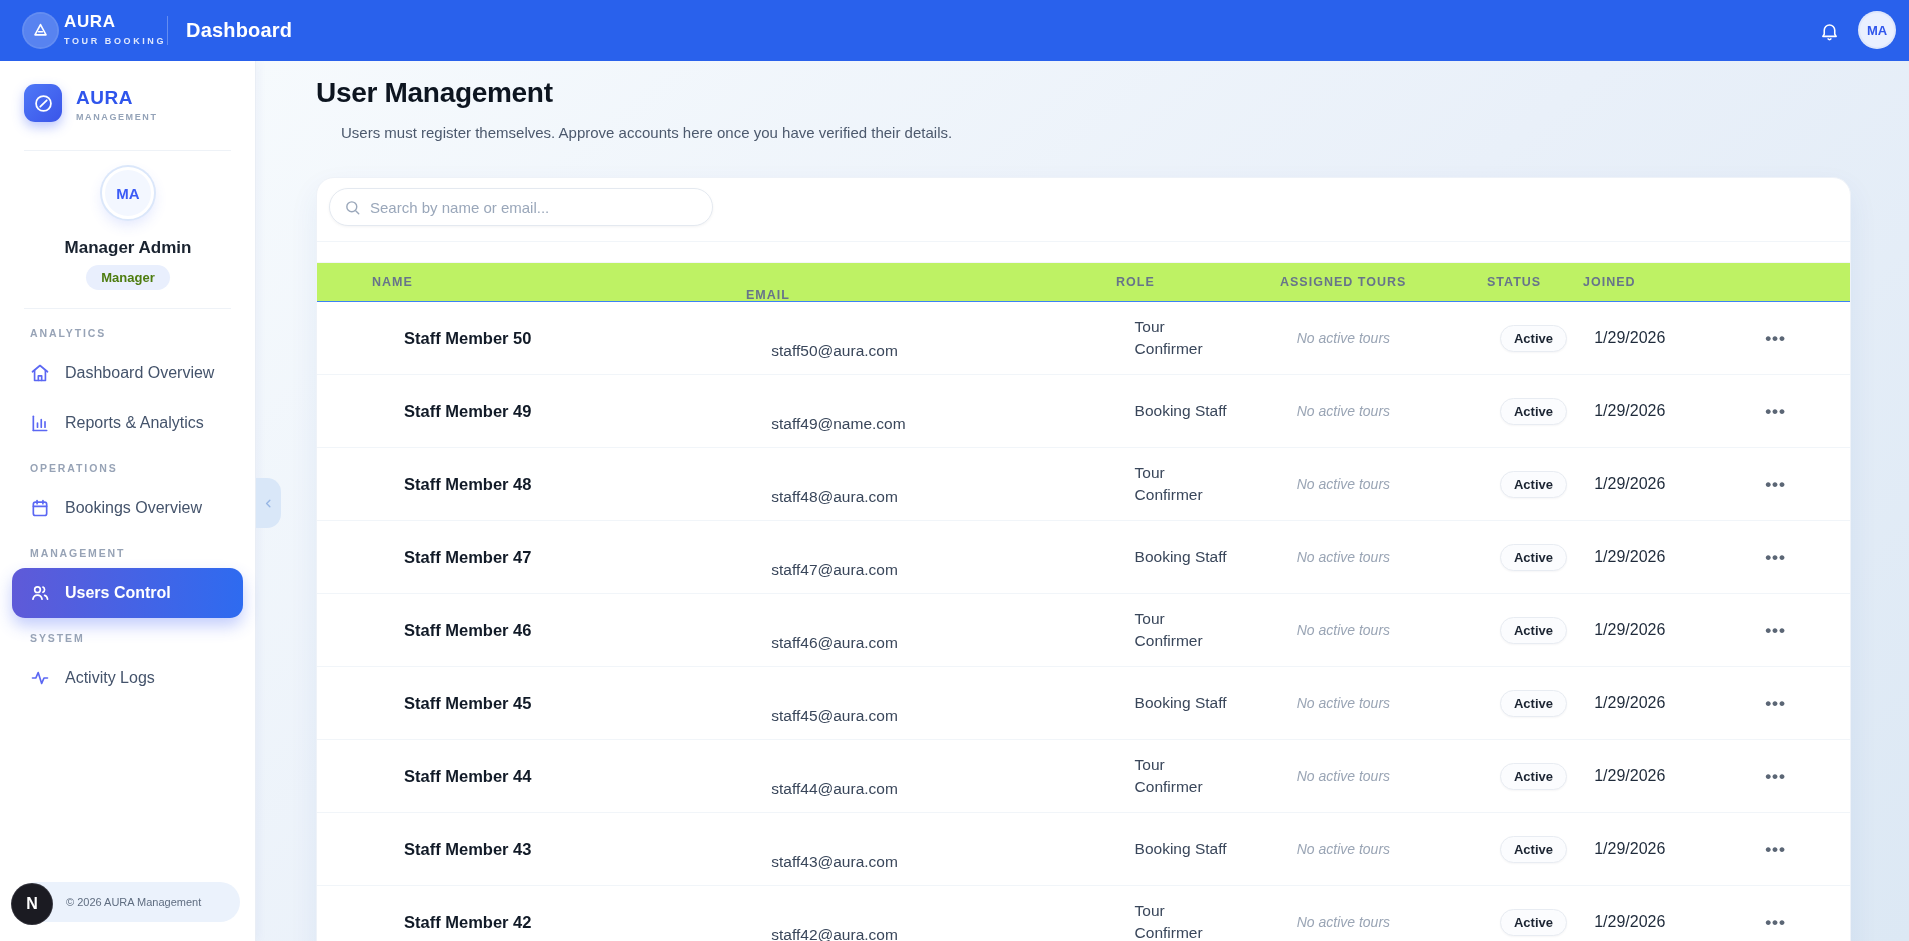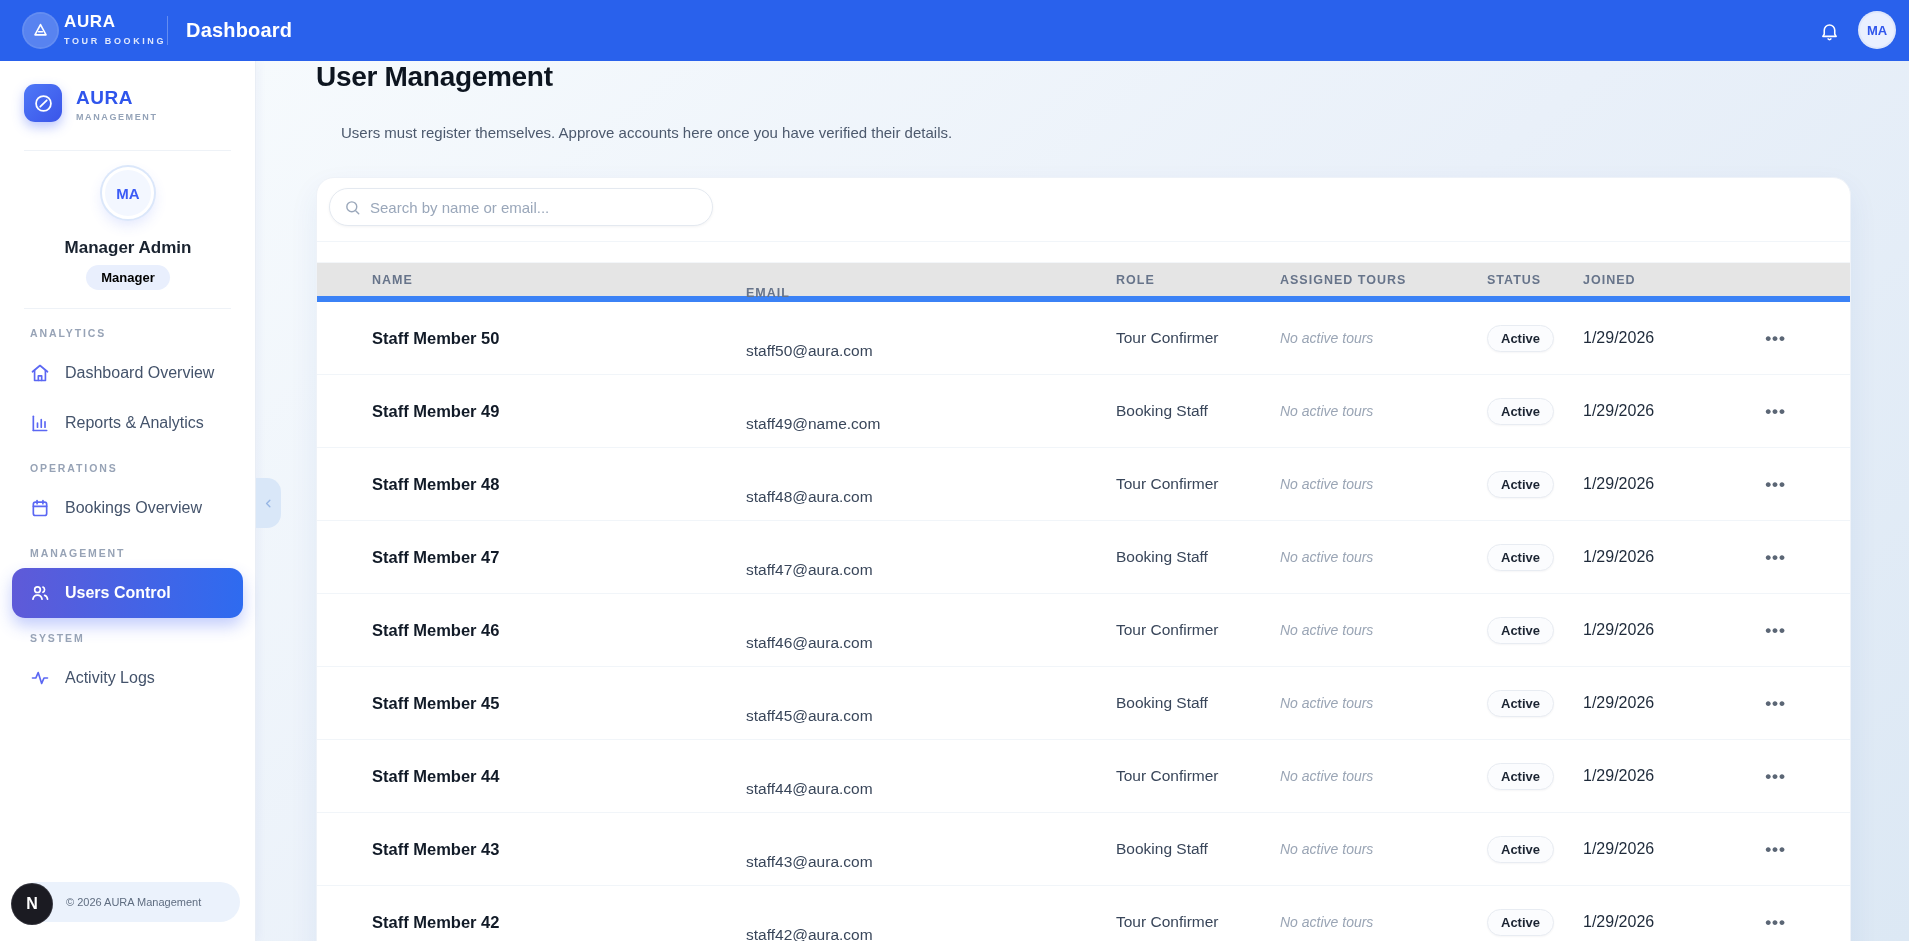--- a/index.html
+++ b/index.html
@@ -45,21 +45,21 @@
   .sb-div1 { top:89px; } .sb-div2 { top:247px; }
   .sb-avatar { position:absolute; left:102px; top:106px; width:52px; height:52px;
     border-radius:50%; background:#f3f7ff; border:3px solid #fff;
     box-shadow:0 0 0 2px #dbe7fa, 0 6px 14px rgba(59,92,246,.15);
     color:#3b5bf6; font-size:15px; font-weight:800;
     display:flex; align-items:center; justify-content:center; }
   .sb-name { position:absolute; top:177px; left:0; width:256px; text-align:center;
     font-size:17px; font-weight:700; color:#19222f; }
   .sb-badge-wrap { position:absolute; top:204px; left:0; width:256px; text-align:center; }
   .sb-badge { display:inline-block; padding:5px 15px; border-radius:999px;
-    background:#e9effd; color:#000000; font-size:13px; font-weight:600; }
+    background:#e9effd; color:#4d7c0f; font-size:13px; font-weight:600; }
   .nav { position:absolute; top:252px; left:0; right:0; }
   .nav-section-label { padding:14px 30px 9px; font-size:10.5px; font-weight:700;
     letter-spacing:1.9px; color:#97a3b6; }
   .nav-item { height:50px; margin:0 12px; padding:0 18px; border-radius:13px;
     display:flex; align-items:center; gap:15px; cursor:pointer;
     font-size:16px; font-weight:500; color:#44536b; }
   .nav-item .ni-icon { width:20px; height:20px; color:#5b67f3; flex:0 0 auto;
     display:flex; align-items:center; justify-content:center; }
   .nav-item.active { background:linear-gradient(92deg,#5f5ad8 0%,#2e6bf0 100%);
     color:#fff; font-weight:600; box-shadow:0 8px 16px rgba(59,92,246,.30); }
@@ -74,41 +74,41 @@
 
   
   .collapse-handle { position:absolute; left:256px; top:478px; width:25px; height:50px;
     background:#d9e7f8; border-radius:0 14px 14px 0; z-index:35; cursor:pointer;
     display:flex; align-items:center; justify-content:center; color:#97b6e4; }
 
   
   .main { position:absolute; top:61px; left:256px; width:1653px; height:880px;
     background:linear-gradient(140deg,#f6fafd 0%,#e9f0f9 50%,#dce8f4 100%);
     overflow:hidden; }
-  .page-title { position:absolute; left:60px; top:0; font-size:28px;
+  .page-title { position:absolute; left:60px; top:16px; font-size:28px;
     font-weight:700; color:#0d1520; letter-spacing:-.3px; }
   .page-sub { position:absolute; left:61px; top:63px; font-size:15px; color:#4c596d;margin-left:24px; }
 
   .card { position:absolute; left:60px; top:116px; width:1535px; height:810px;
     background:#fff; border:1px solid #eef2f8; border-radius:18px;
     box-shadow:0 12px 30px rgba(30,64,175,.07); overflow:hidden; }
   .search-section { padding:10px 12px 15px; border-bottom:1px solid #f1f5f9; }
   .search-box { width:384px; height:38px; border:1px solid #e4e9f0; border-radius:19px;
     background:#fff; box-shadow:0 1px 3px rgba(15,23,42,.05);
     display:flex; align-items:center; padding:0 14px; gap:9px; }
   .search-box .s-icon { color:#9aa7ba; display:flex; }
   .search-box input { border:none; outline:none; flex:1; font-size:15px;
     color:#334155; background:transparent; font-family:"Liberation Sans",sans-serif; }
   .search-box input::placeholder { color:#9aa7ba; }
 
-  .thead { margin-top:20px; height:40px; background:#e5e5e5;
-    border-top:1px solid #f3f6f9; border-bottom:6px solid #3b82f6;
+  .thead { margin-top:20px; height:40px; background:#bef264;
+    border-top:1px solid #f3f6f9; border-bottom:1px solid #3b82f6;
     display:flex; align-items:center; padding:0 60px 0 55px;
     font-size:12.5px; font-weight:700; letter-spacing:1px; color:#67748a; }
-  .trow { height:73px; display:flex; align-items:center; padding:0 60px 0 55px;
+  .trow { height:73px; display:flex; align-items:center; padding:0 60px 0 87px;
     border-bottom:1px solid #f1f5f9; background:#fff; }
   .col-name   { width:374px; }
   .col-email  { width:370px;margin-top:26px; }
   .col-role   { width:118px; }
   .col-tours  { width:207px;margin-left:46px; }
   .col-status { width:96px;  }
   .col-joined { width:170px; }
   .col-actions{ flex:1; text-align:right; }
   .trow .col-name  { font-size:16.5px; font-weight:700; color:#111a27; }
   .trow .col-email { font-size:15.5px; color:#39465a; }

